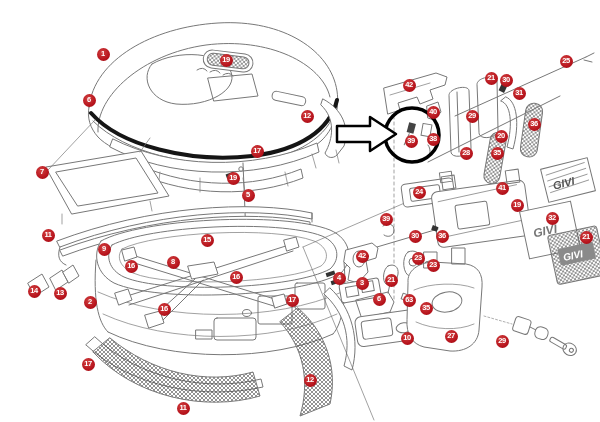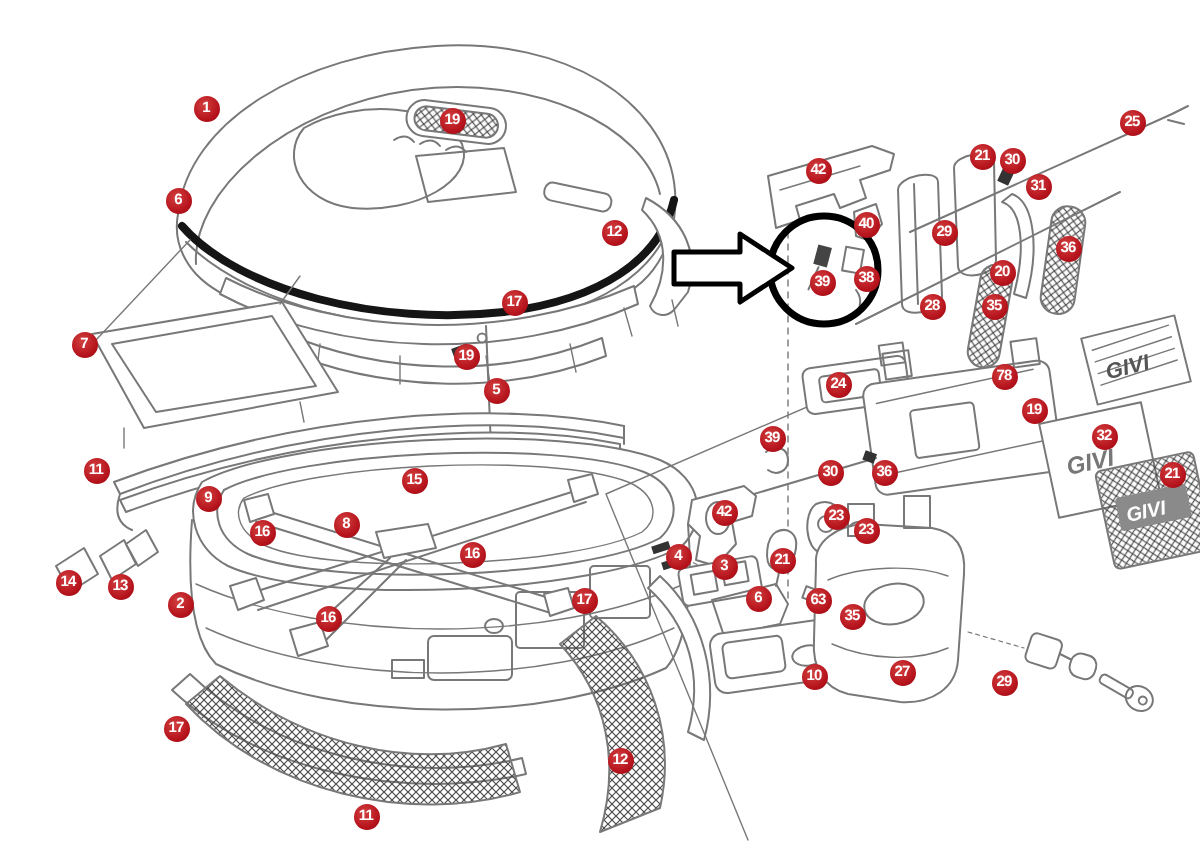--- a/index.html
+++ b/index.html
@@ -257,21 +257,21 @@
       <div class="callout" style="left: 499.5px; top: 73.5px;">30</div>
       <div class="callout" style="left: 559.5px; top: 54.5px; text-align: center;">25</div>
       <div class="callout" style="left: 512.5px; top: 86.5px;">31</div>
       <div class="callout" style="left: 465.5px; top: 109.5px;">29</div>
       <div class="callout" style="left: 527.5px; top: 117.5px;">36</div>
       <div class="callout" style="left: 494.5px; top: 129.5px;">20</div>
       <div class="callout" style="left: 459.5px; top: 146.5px;">28</div>
       <div class="callout" style="left: 490.5px; top: 146.5px;">35</div>
       <div class="callout" style="left: 379.5px; top: 212.5px;">39</div>
       <div class="callout" style="left: 412.5px; top: 185.5px;">24</div>
-      <div class="callout" style="left: 495.5px; top: 181.5px;">78</div>
+      <div class="callout" style="left: 495.5px; top: 181.5px;">41</div>
       <div class="callout" style="left: 510.5px; top: 198.5px;">19</div>
       <div class="callout" style="left: 545.5px; top: 211.5px;">32</div>
       <div class="callout" style="left: 579.5px; top: 230.5px;">21</div>
       <div class="callout" style="left: 408.5px; top: 229.5px;">30</div>
       <div class="callout" style="left: 435.5px; top: 229.5px;">36</div>
       <div class="callout" style="left: 355.5px; top: 249.5px;">42</div>
       <div class="callout" style="left: 411.5px; top: 251.5px;">23</div>
       <div class="callout" style="left: 426.5px; top: 258.5px;">23</div>
       <div class="callout" style="left: 384.5px; top: 273.5px;">21</div>
       <div class="callout" style="left: 332.5px; top: 271.5px;">4</div>

